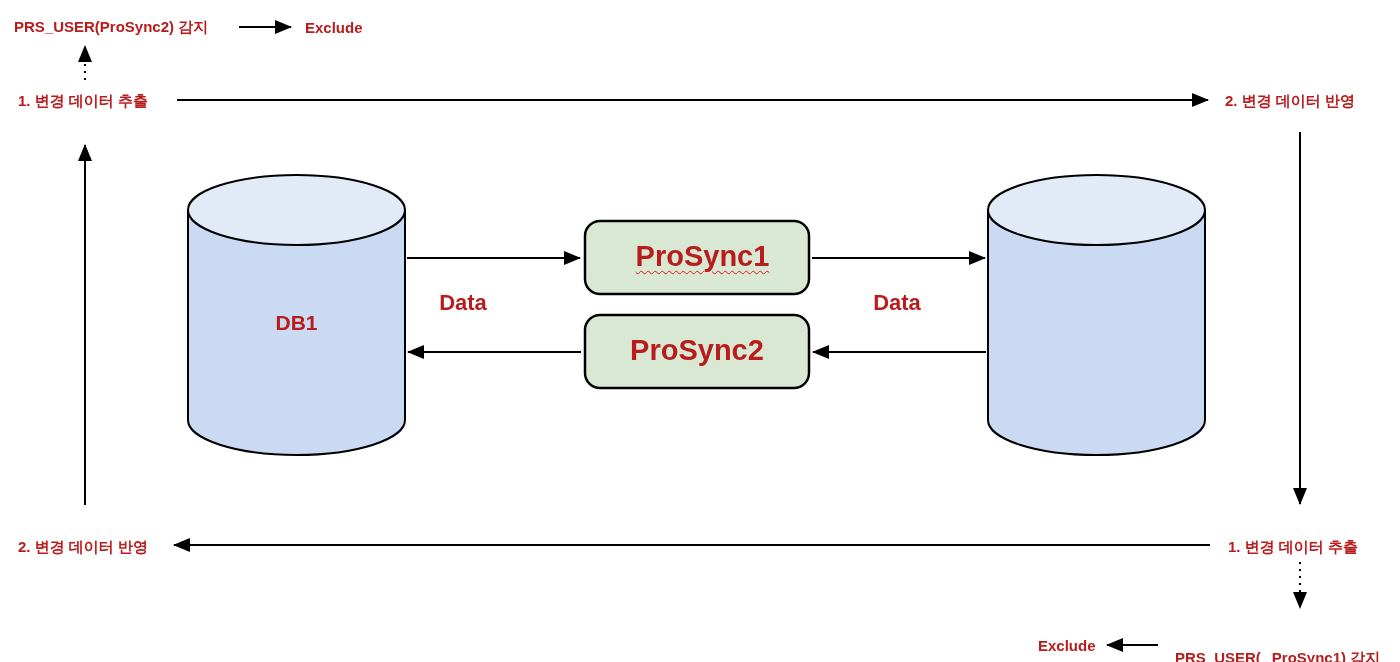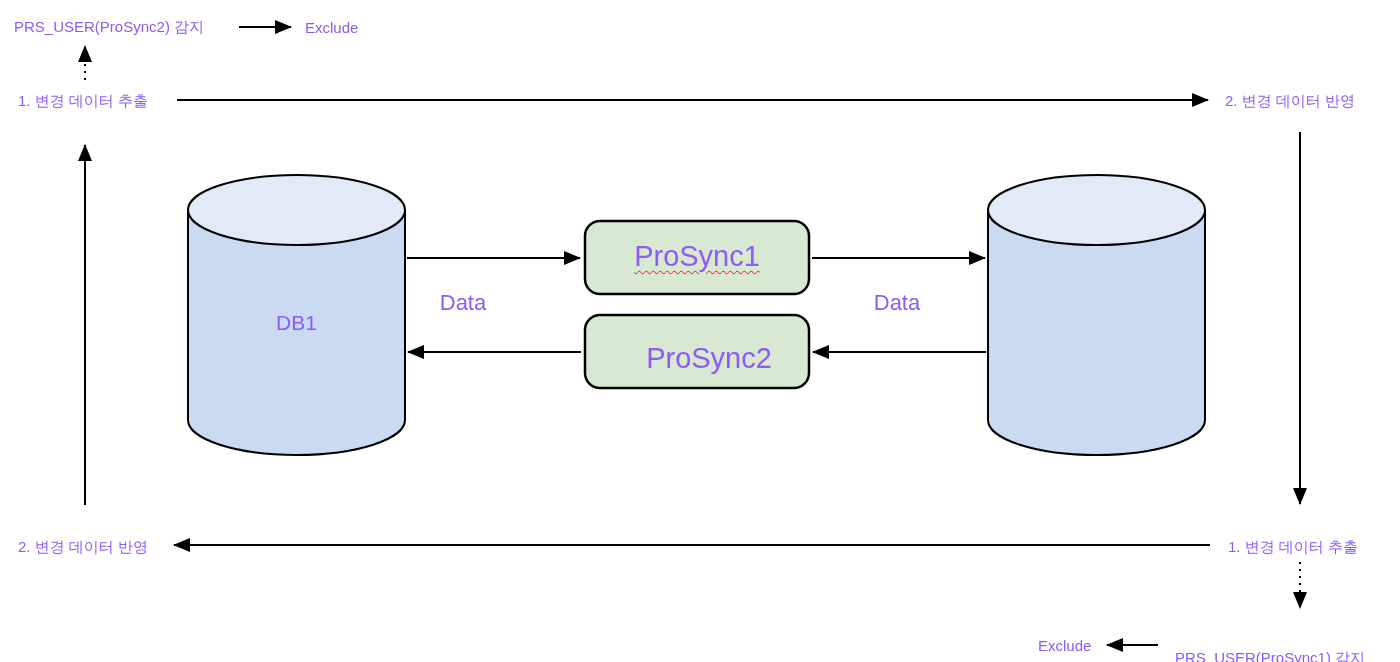--- a/index.html
+++ b/index.html
@@ -5,32 +5,33 @@
   html,body{margin:0;padding:0;background:#ffffff;}
   .canvas{
     position:relative;
     width:1400px;height:662px;
     background:#ffffff;
     font-family:"Liberation Sans", sans-serif;
     color:#000;
     overflow:hidden;
   }
   .layer{position:absolute;left:0;top:0;width:1400px;height:662px;}
-  .lbl{position:absolute;white-space:nowrap;color:#8b5cf6;}
+  .lbl{position:absolute;white-space:nowrap;color:#b91c1c;font-weight:bold;}
   .sm{font-size:15px;line-height:18px;}
   .big{font-size:21px;}
   .mid{font-size:29px;}
   .data{font-size:22px;}
   .ctr{text-align:center;}
   .sq{
     text-decoration-line:underline;
     text-decoration-style:wavy;
     text-decoration-color:#e11b22;
     text-decoration-thickness:1px;
     text-underline-offset:4px;
+    margin-left:11px;
   }
   svg .shape{stroke:#000;stroke-width:2;}
   svg .box{stroke:#000;stroke-width:2.5;}
   svg .arrow{stroke:#000;stroke-width:2;fill:none;}
   svg .dotted{stroke-dasharray:2 5;}
 </style>
 </head>
 <body>
 
 <div class="canvas">
@@ -81,21 +82,21 @@
 
   <div class="lbl sm" style="left:1225px;top:92px;">2. 변경 데이터 반영</div>
 
   <div class="lbl big ctr" style="left:188px;top:311px;width:217px;">DB1</div>
 
 
   <div class="lbl mid ctr" style="left:585px;top:240px;width:224px;">
     <span class="sq">ProSync1</span>
   </div>
 
-  <div class="lbl mid ctr" style="left:585px;top:342px;width:224px;padding-left:12px;">ProSync2</div>
+  <div class="lbl mid ctr" style="left:585px;top:334px;width:224px;">ProSync2</div>
 
   <div class="lbl data ctr" style="left:408px;top:290px;width:110px;">Data</div>
 
   <div class="lbl data ctr" style="left:842px;top:290px;width:110px;">Data</div>
 
   <div class="lbl sm" style="left:18px;top:538px;">2. 변경 데이터 반영</div>
 
   <div class="lbl sm" style="left:1228px;top:538px;">1. 변경 데이터 추출</div>
 
   <div class="lbl sm" style="left:1038px;top:637px;">Exclude</div>

